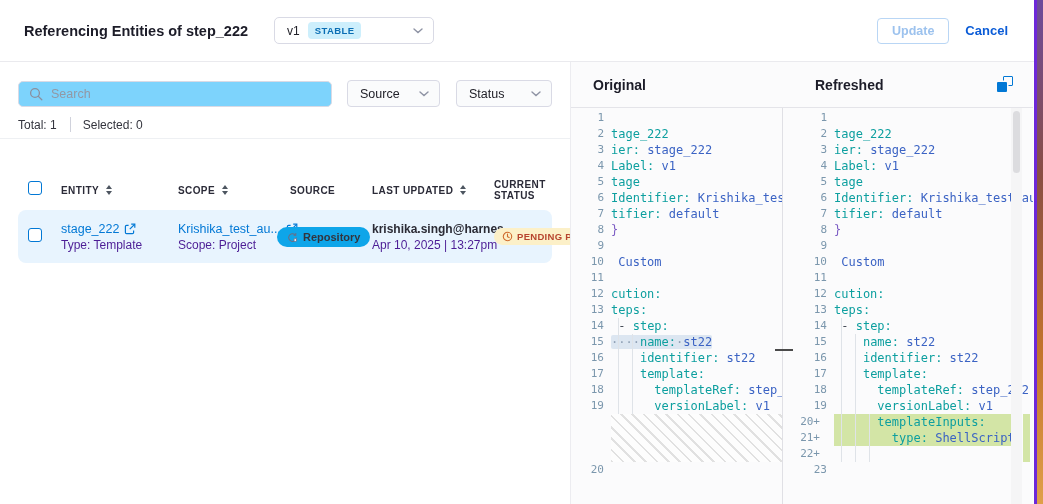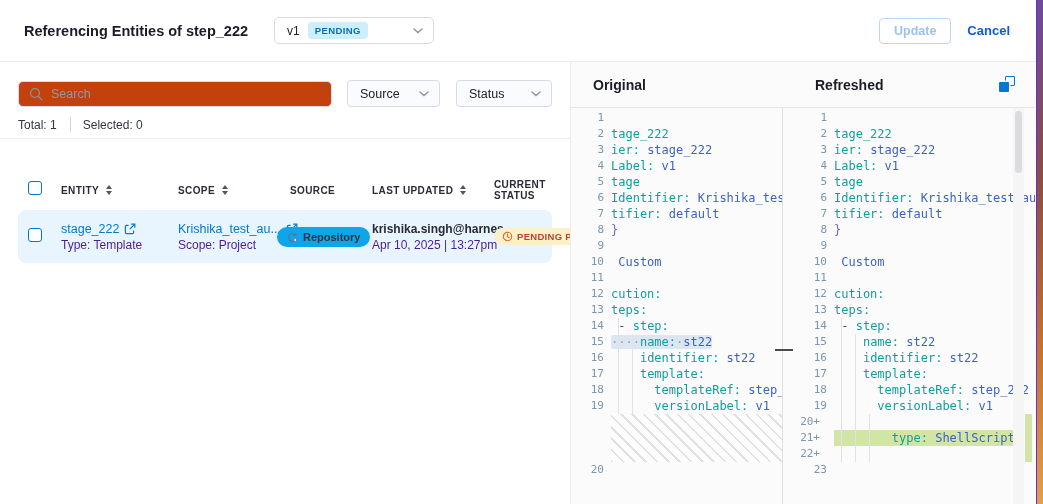--- a/index.html
+++ b/index.html
@@ -8,21 +8,21 @@
     --pending-bg:#fcf0c8; --pending-text:#b7442e;
     --row-bg:#e8f4fe;
     --added-bg:#d3e5a6; --changed-bg:#dce6f1;
     --code-key:#0d9f9f; --code-val:#3b63c4; --code-brace:#7c5cc4;
     --code-ln:#7b97ad; --code-plain:#474d57; --code-ws:#8fa0b5;
   }
   *{box-sizing:border-box;margin:0;padding:0;}
   html,body{width:1043px;height:504px;overflow:hidden;background:#fff;
     font-family:"Liberation Sans",sans-serif;color:#22222a;}
   .modal{position:absolute;left:0;top:0;width:1037px;height:504px;background:#fff;
-    border-right:1px solid #6d28d9;}
+    border-right:3px solid #6d28d9;}
   .page-edge{position:absolute;left:1037px;top:0;width:6px;height:504px;
     background:linear-gradient(180deg,#6d4a9c 0%,#8a4e43 35%,#c4742c 70%,#e0a049 100%);}
 
   
   .mheader{height:62px;border-bottom:1px solid #eaeaee;display:flex;align-items:center;padding:0 26px 0 24px;}
   .mtitle{font-size:14.5px;font-weight:700;color:#1c1c28;white-space:nowrap;}
   .ver-dd{margin-left:26px;width:160px;height:27px;border:1px solid #d9dae5;border-radius:5px;
     display:flex;align-items:center;padding:0 10px 0 12px;background:#fff;cursor:pointer;}
   .ver-label{font-size:12px;color:#22222a;}
   .stable-badge{margin-left:8px;background:var(--stable-bg);color:var(--stable-text);
@@ -32,21 +32,21 @@
   .btn-update{height:26px;padding:0 14px;border:1px solid #b9d6f5;border-radius:4px;background:#fff;
     color:#9cc2ee;font-size:12.5px;font-weight:600;font-family:inherit;}
   .btn-cancel{margin-left:16px;background:none;border:none;color:#0b5cd7;font-size:13px;font-weight:700;
     font-family:inherit;cursor:pointer;}
 
   
   .mbody{position:absolute;top:62px;left:0;right:1px;bottom:0;display:flex;}
   .left{width:570px;padding:18px;flex:none;}
 
   .filter-row{display:flex;align-items:center;}
-  .search-box{width:314px;height:26px;border:1px solid #d9dae5;border-radius:5px;background:#c2410c;
+  .search-box{width:314px;height:26px;border:1px solid #d9dae5;border-radius:5px;background:#7dd3fc;
     display:flex;align-items:center;padding:0 10px;}
   .search-box input{border:none;outline:none;flex:1;font-size:12.5px;margin-left:8px;
     font-family:inherit;color:#22222a;background:transparent;}
   .search-box input::placeholder{color:#9298a5;}
   .dd{height:27px;border:1px solid #d9dae5;border-radius:4px;background:#fafbfc;display:flex;
     align-items:center;padding:0 10px 0 12px;cursor:pointer;}
   .dd-source{margin-left:auto;width:93px;}
   .dd-status{margin-left:16px;width:96px;}
   .dd span{font-size:12.5px;color:#22222a;}
   .dd .chev-dn{margin-left:auto;display:flex;}
@@ -121,21 +121,21 @@
 </style>
 </head>
 <body>
 
 <div class="modal">
 
   <div class="mheader">
     <span class="mtitle">Referencing Entities of step_222</span>
     <div class="ver-dd">
       <span class="ver-label">v1</span>
-      <span class="stable-badge">PENDING</span>
+      <span class="stable-badge">STABLE</span>
       <span class="chev-dn">
         <svg width="10" height="6" viewBox="0 0 10 6">
             <path d="M1 1l4 3.5L9 1" stroke="#8e93a4" stroke-width="1.4" fill="none" stroke-linecap="round"></path>
           </svg>
       </span>
     </div>
     <span class="hspacer"></span>
     <button class="btn-update">Update</button>
     <button class="btn-cancel">Cancel</button>
   </div>
@@ -447,20 +447,21 @@
               <div class="code-line">
                 <span class="ln">18</span>
                 <span class="lt"><span class="seg-wrap"><span class="tk-plain">      </span><span class="tk-key">templateRef: </span><span class="tk-val">step_222</span></span></span>
               </div>
               <div class="code-line">
                 <span class="ln">19</span>
                 <span class="lt"><span class="seg-wrap"><span class="tk-plain">      </span><span class="tk-key">versionLabel: </span><span class="tk-val">v1</span></span></span>
               </div>
               <div class="code-line added">
                 <span class="ln">20+</span>
+                <span class="lt"><span class="seg-wrap"><span class="tk-plain">      </span><span class="tk-key">templateInputs:</span></span></span>
               </div>
               <div class="code-line added">
                 <span class="ln">21+</span>
                 <span class="lt"><span class="seg-wrap"><span class="tk-plain">        </span><span class="tk-key">type: </span><span class="tk-val">ShellScript</span></span></span>
               </div>
               <div class="code-line added">
                 <span class="ln">22+</span>
               </div>
               <div class="code-line">
                 <span class="ln">23</span>

